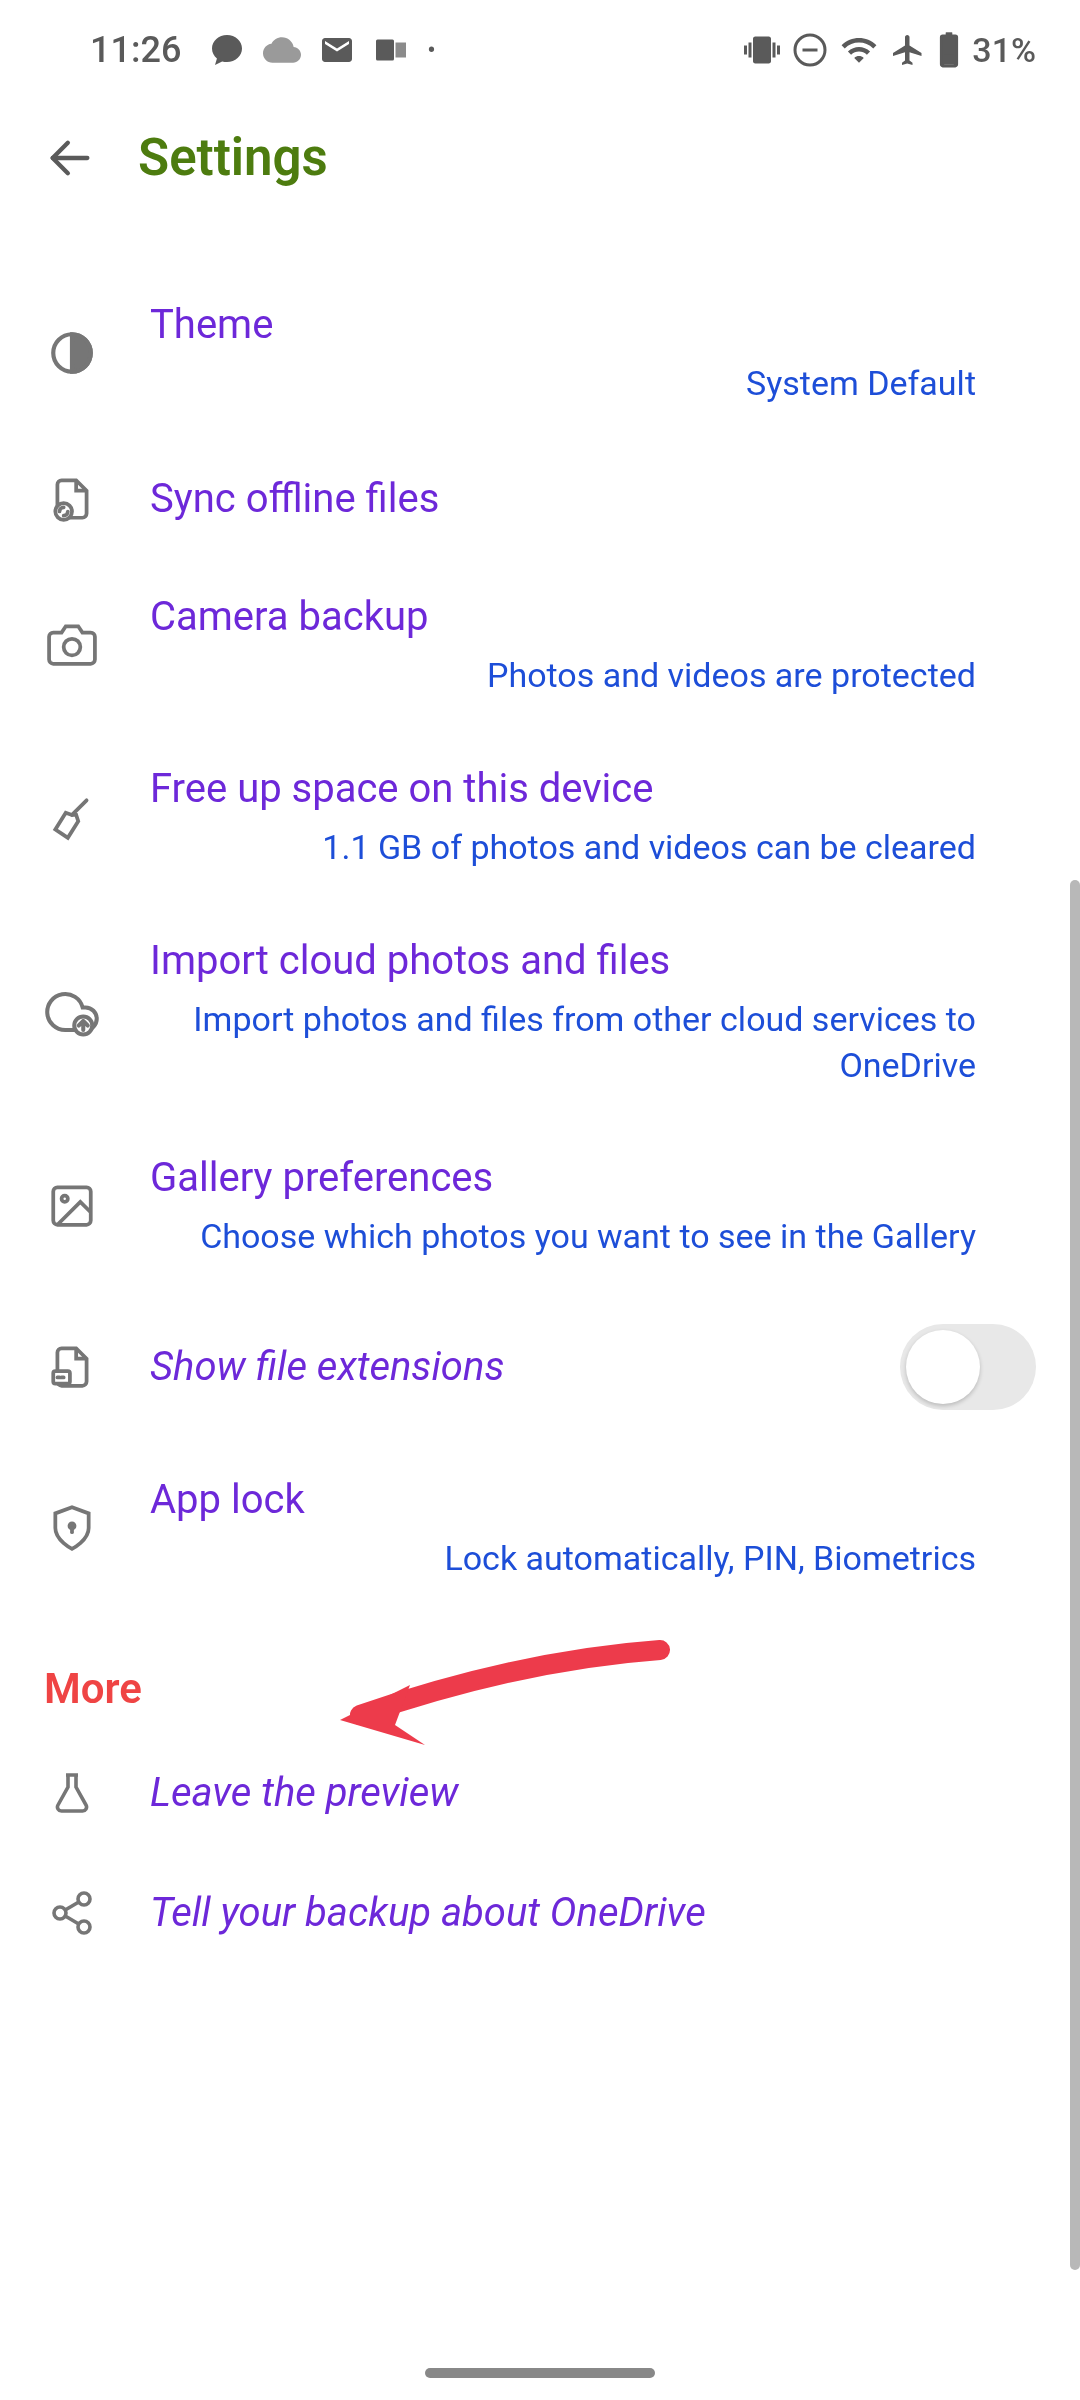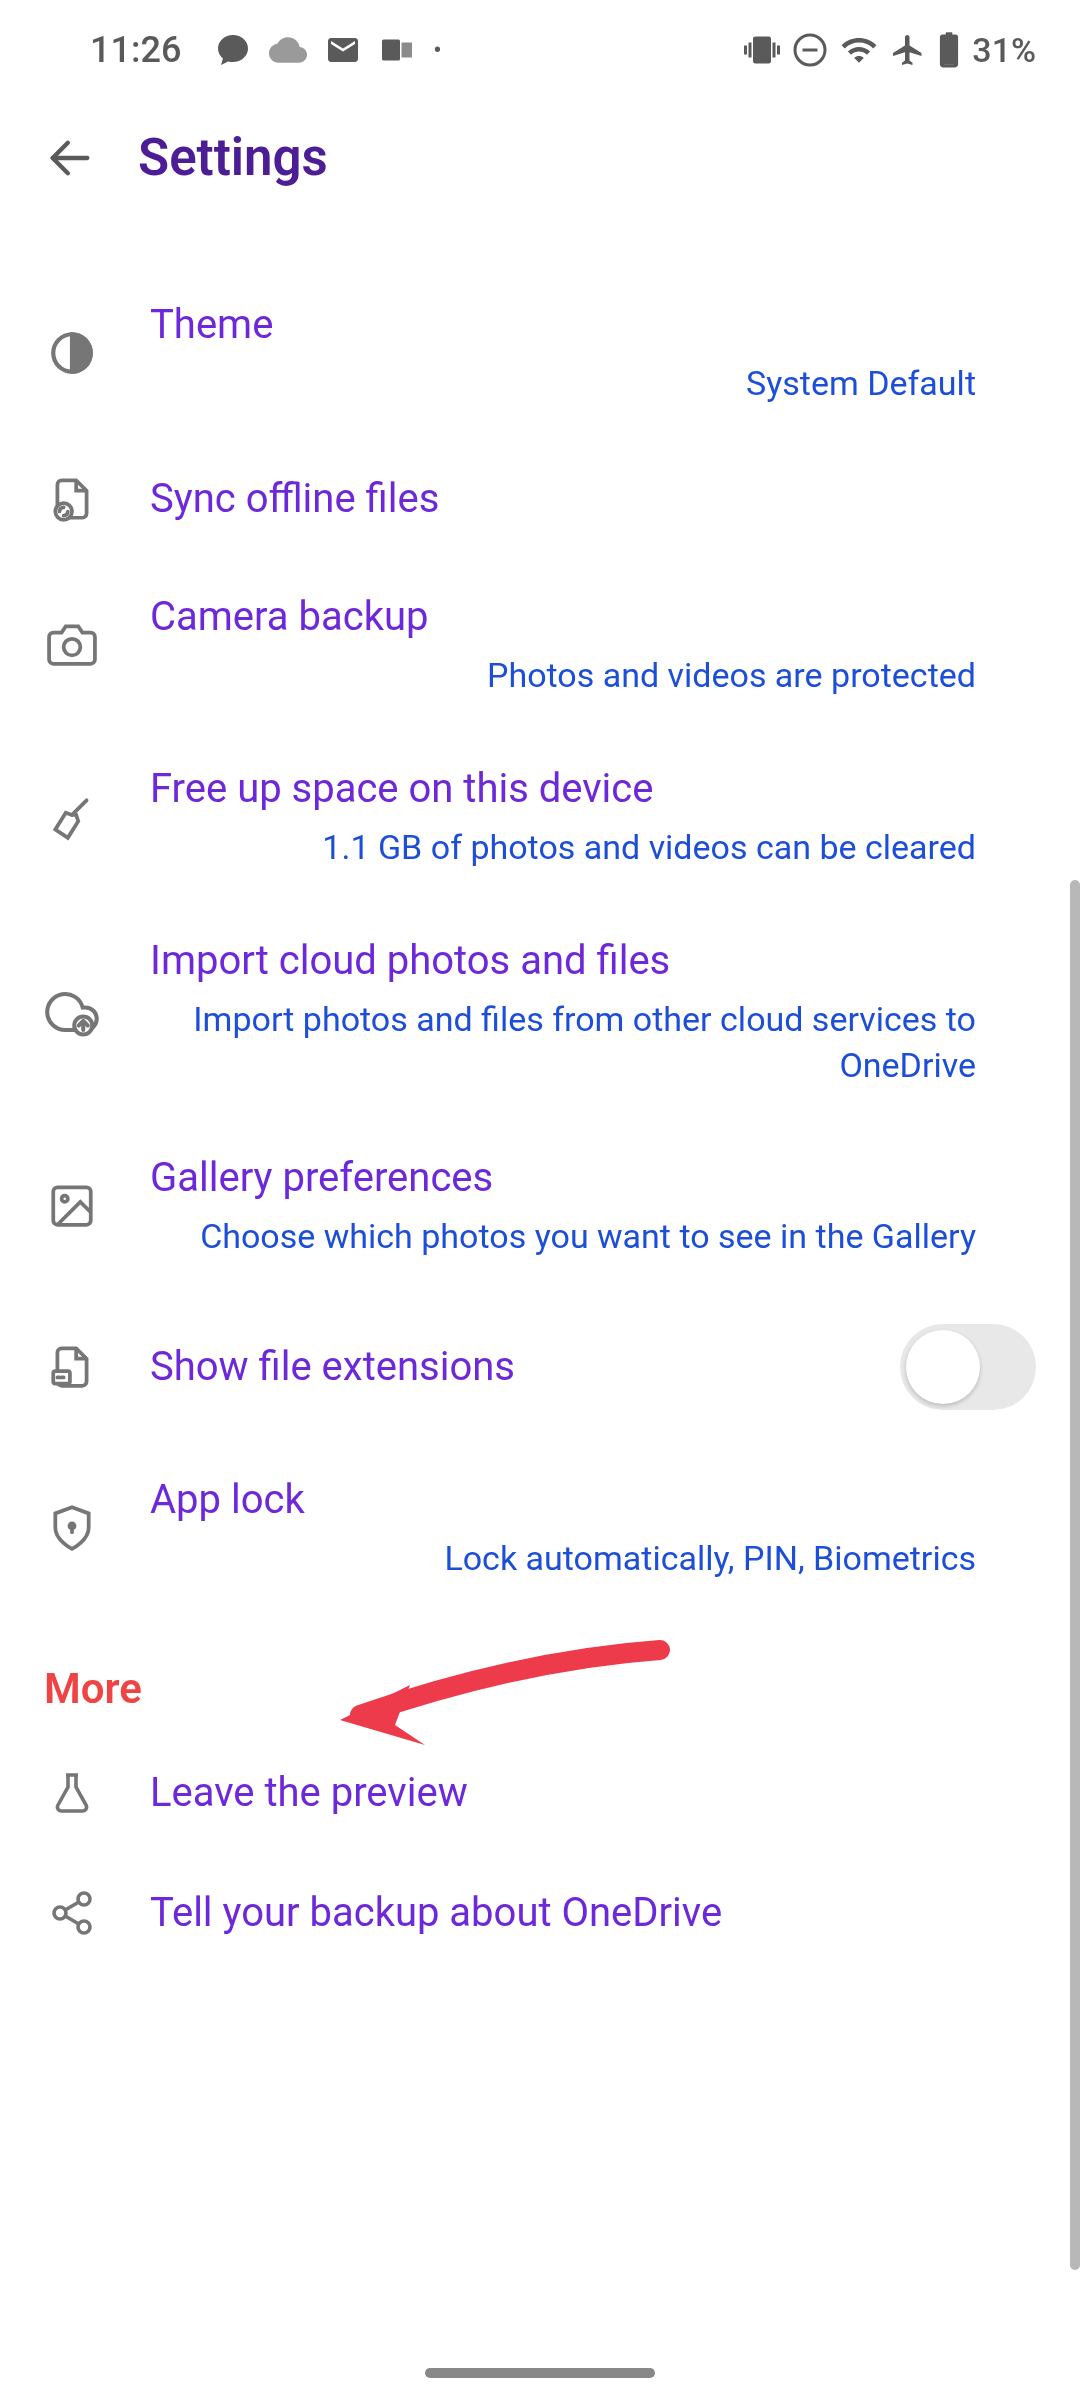--- a/index.html
+++ b/index.html
@@ -34,21 +34,21 @@
       gap: 18px;
     }
     .status-right {
       display: flex;
       align-items: center;
       gap: 12px;
     }
     .status-time {
       font-size: 36px;
       font-weight: 500;
-      margin-right: 16px;
+      margin-right: 10px;
     }
     .status-icon {
       display: inline-flex;
       align-items: center;
       justify-content: center;
     }
     .battery-text {
       font-size: 34px;
     }
     
@@ -59,21 +59,21 @@
       gap: 42px;
     }
     .back-arrow {
       width: 52px;
       height: 52px;
       color: #5a5a5a;
     }
     .header-title {
       font-size: 51px;
       font-weight: 600;
-      color: #4c1d95;
+      color: #4d7c0f;
     }
     
     .settings-list {
       padding: 40px 0 0 0;
     }
     .setting-item {
       display: flex;
       align-items: center;
       padding: 32px 44px;
       min-height: 120px;
@@ -102,20 +102,21 @@
     }
     .setting-subtitle {
       font-size: 34px;
       color: #1d4ed8;
       line-height: 1.35;
       padding-right: 60px;
       text-align: right;
     }
     .setting-item.single-line .setting-text {
       justify-content: center;
+      font-style: italic;
     }
     
     .toggle {
       width: 136px;
       height: 86px;
       border-radius: 43px;
       position: relative;
       flex-shrink: 0;
       margin-left: 20px;
     }

